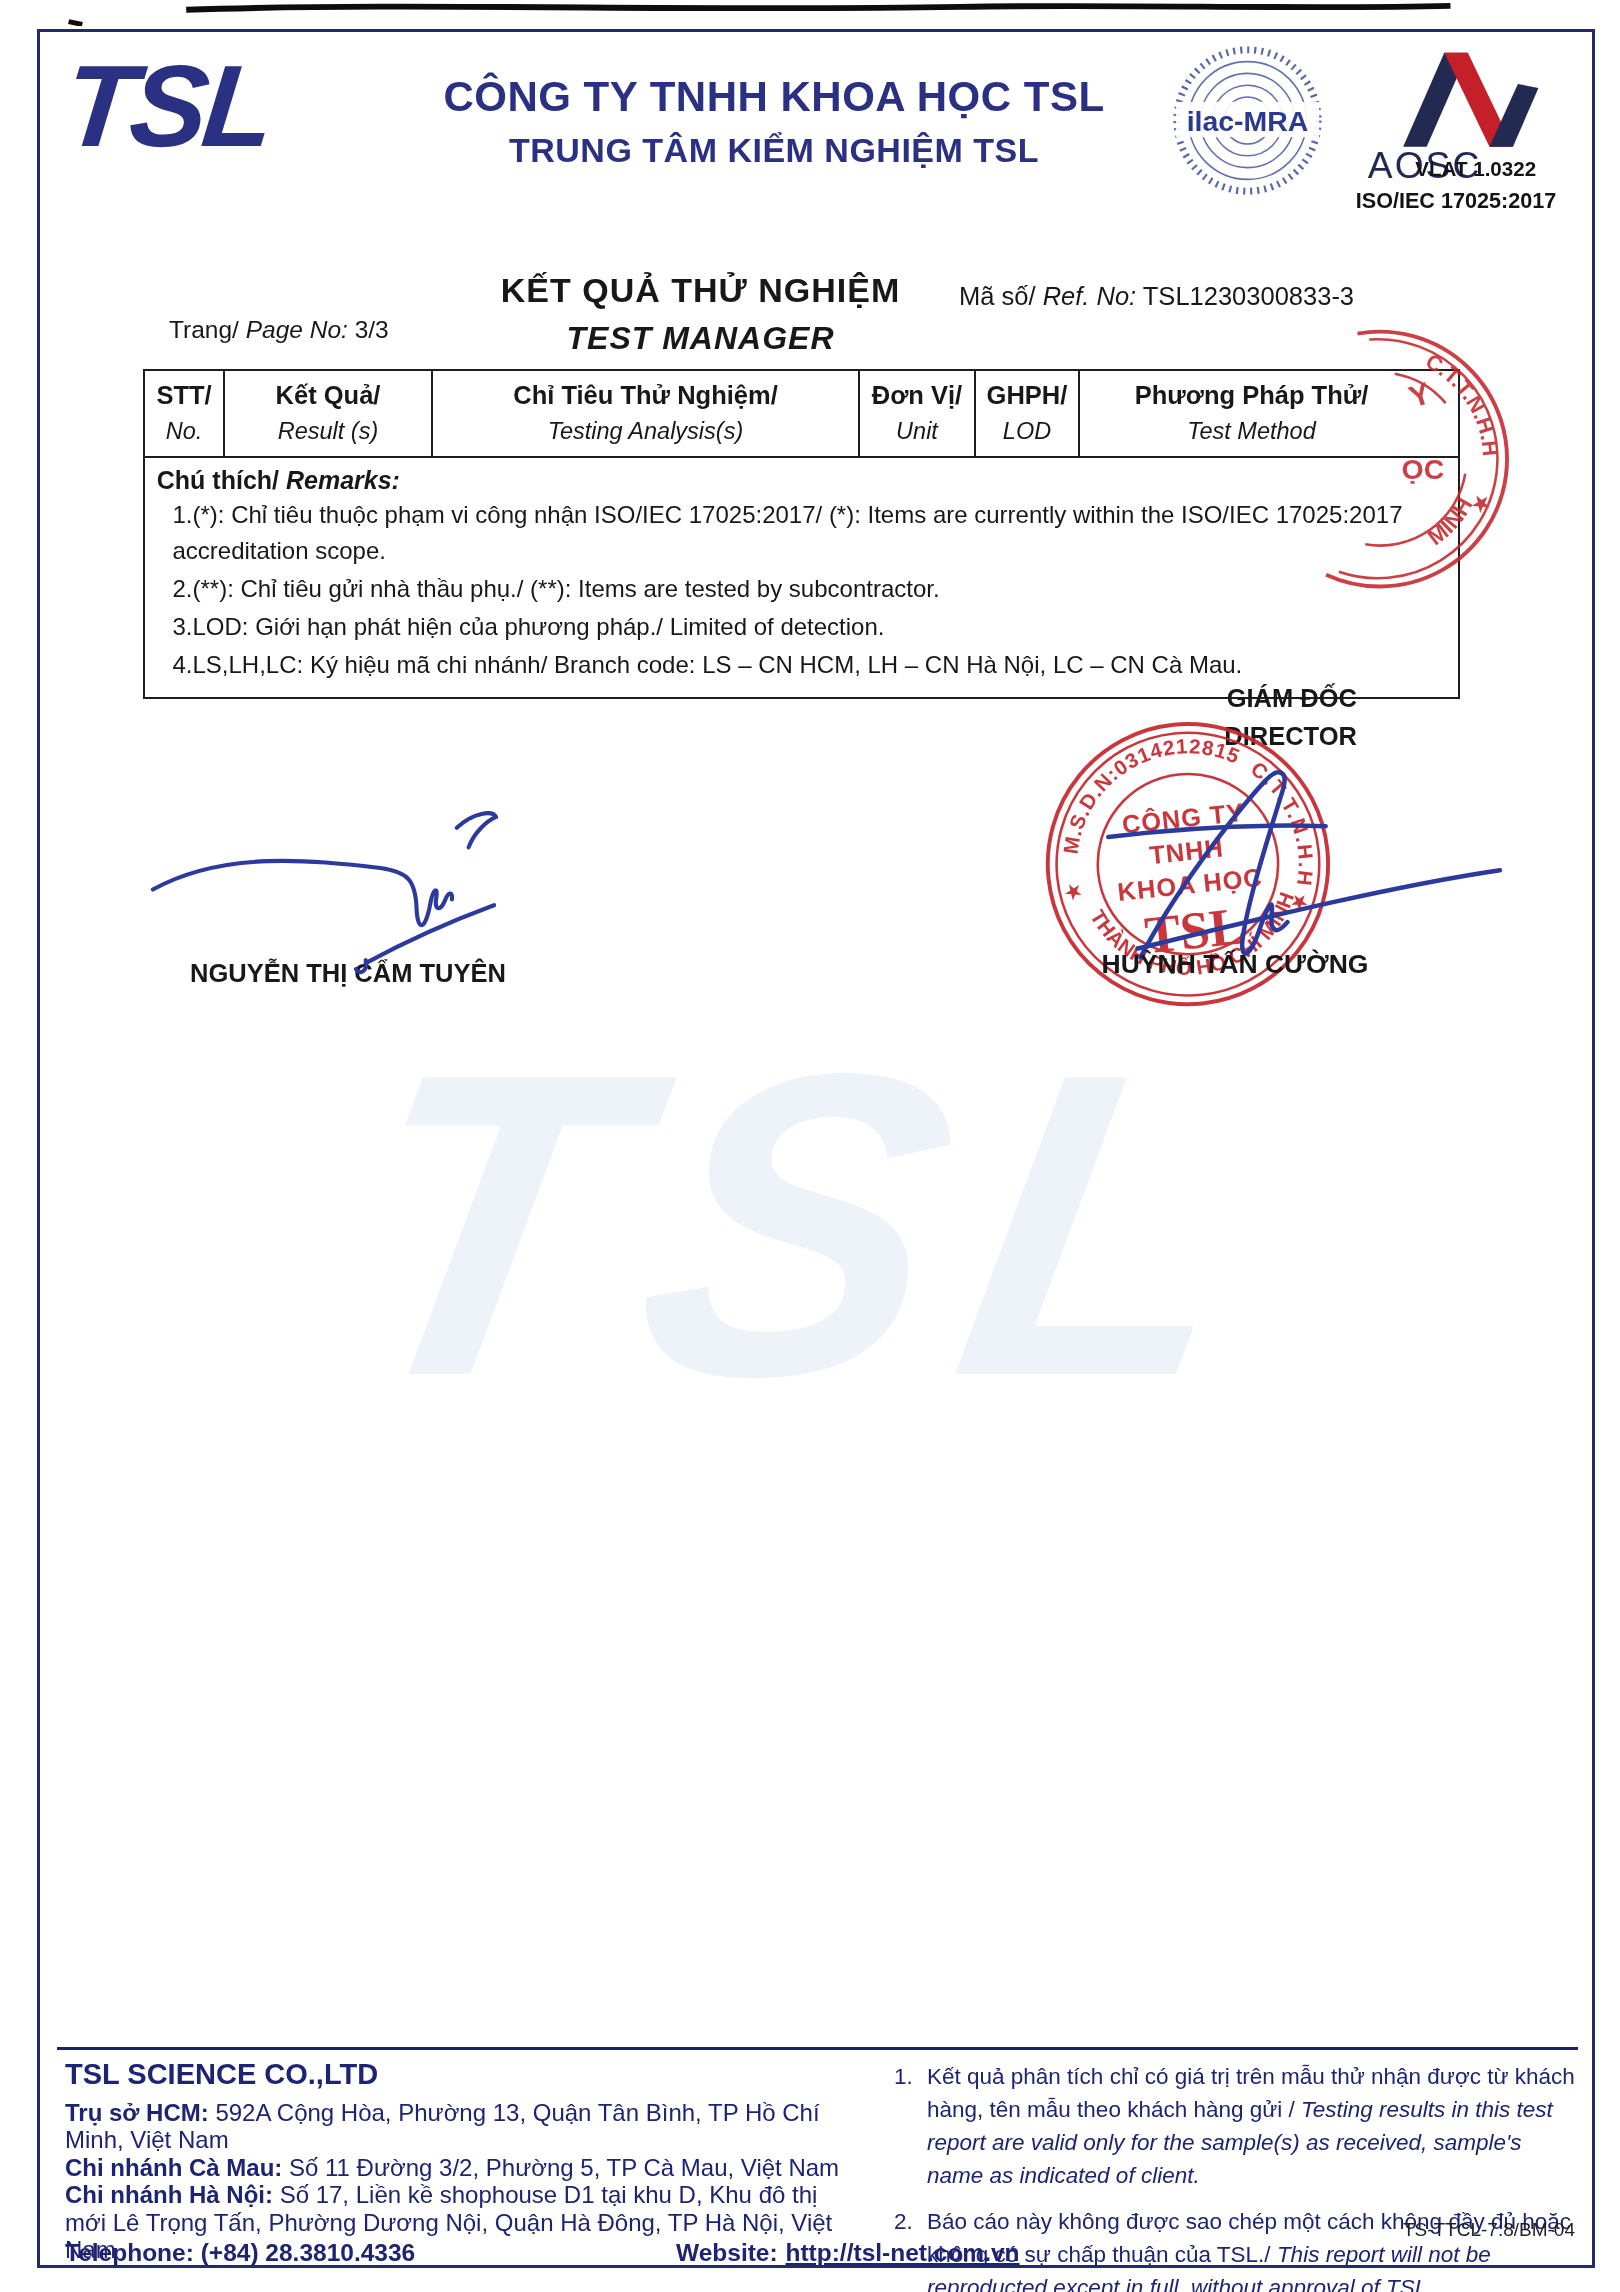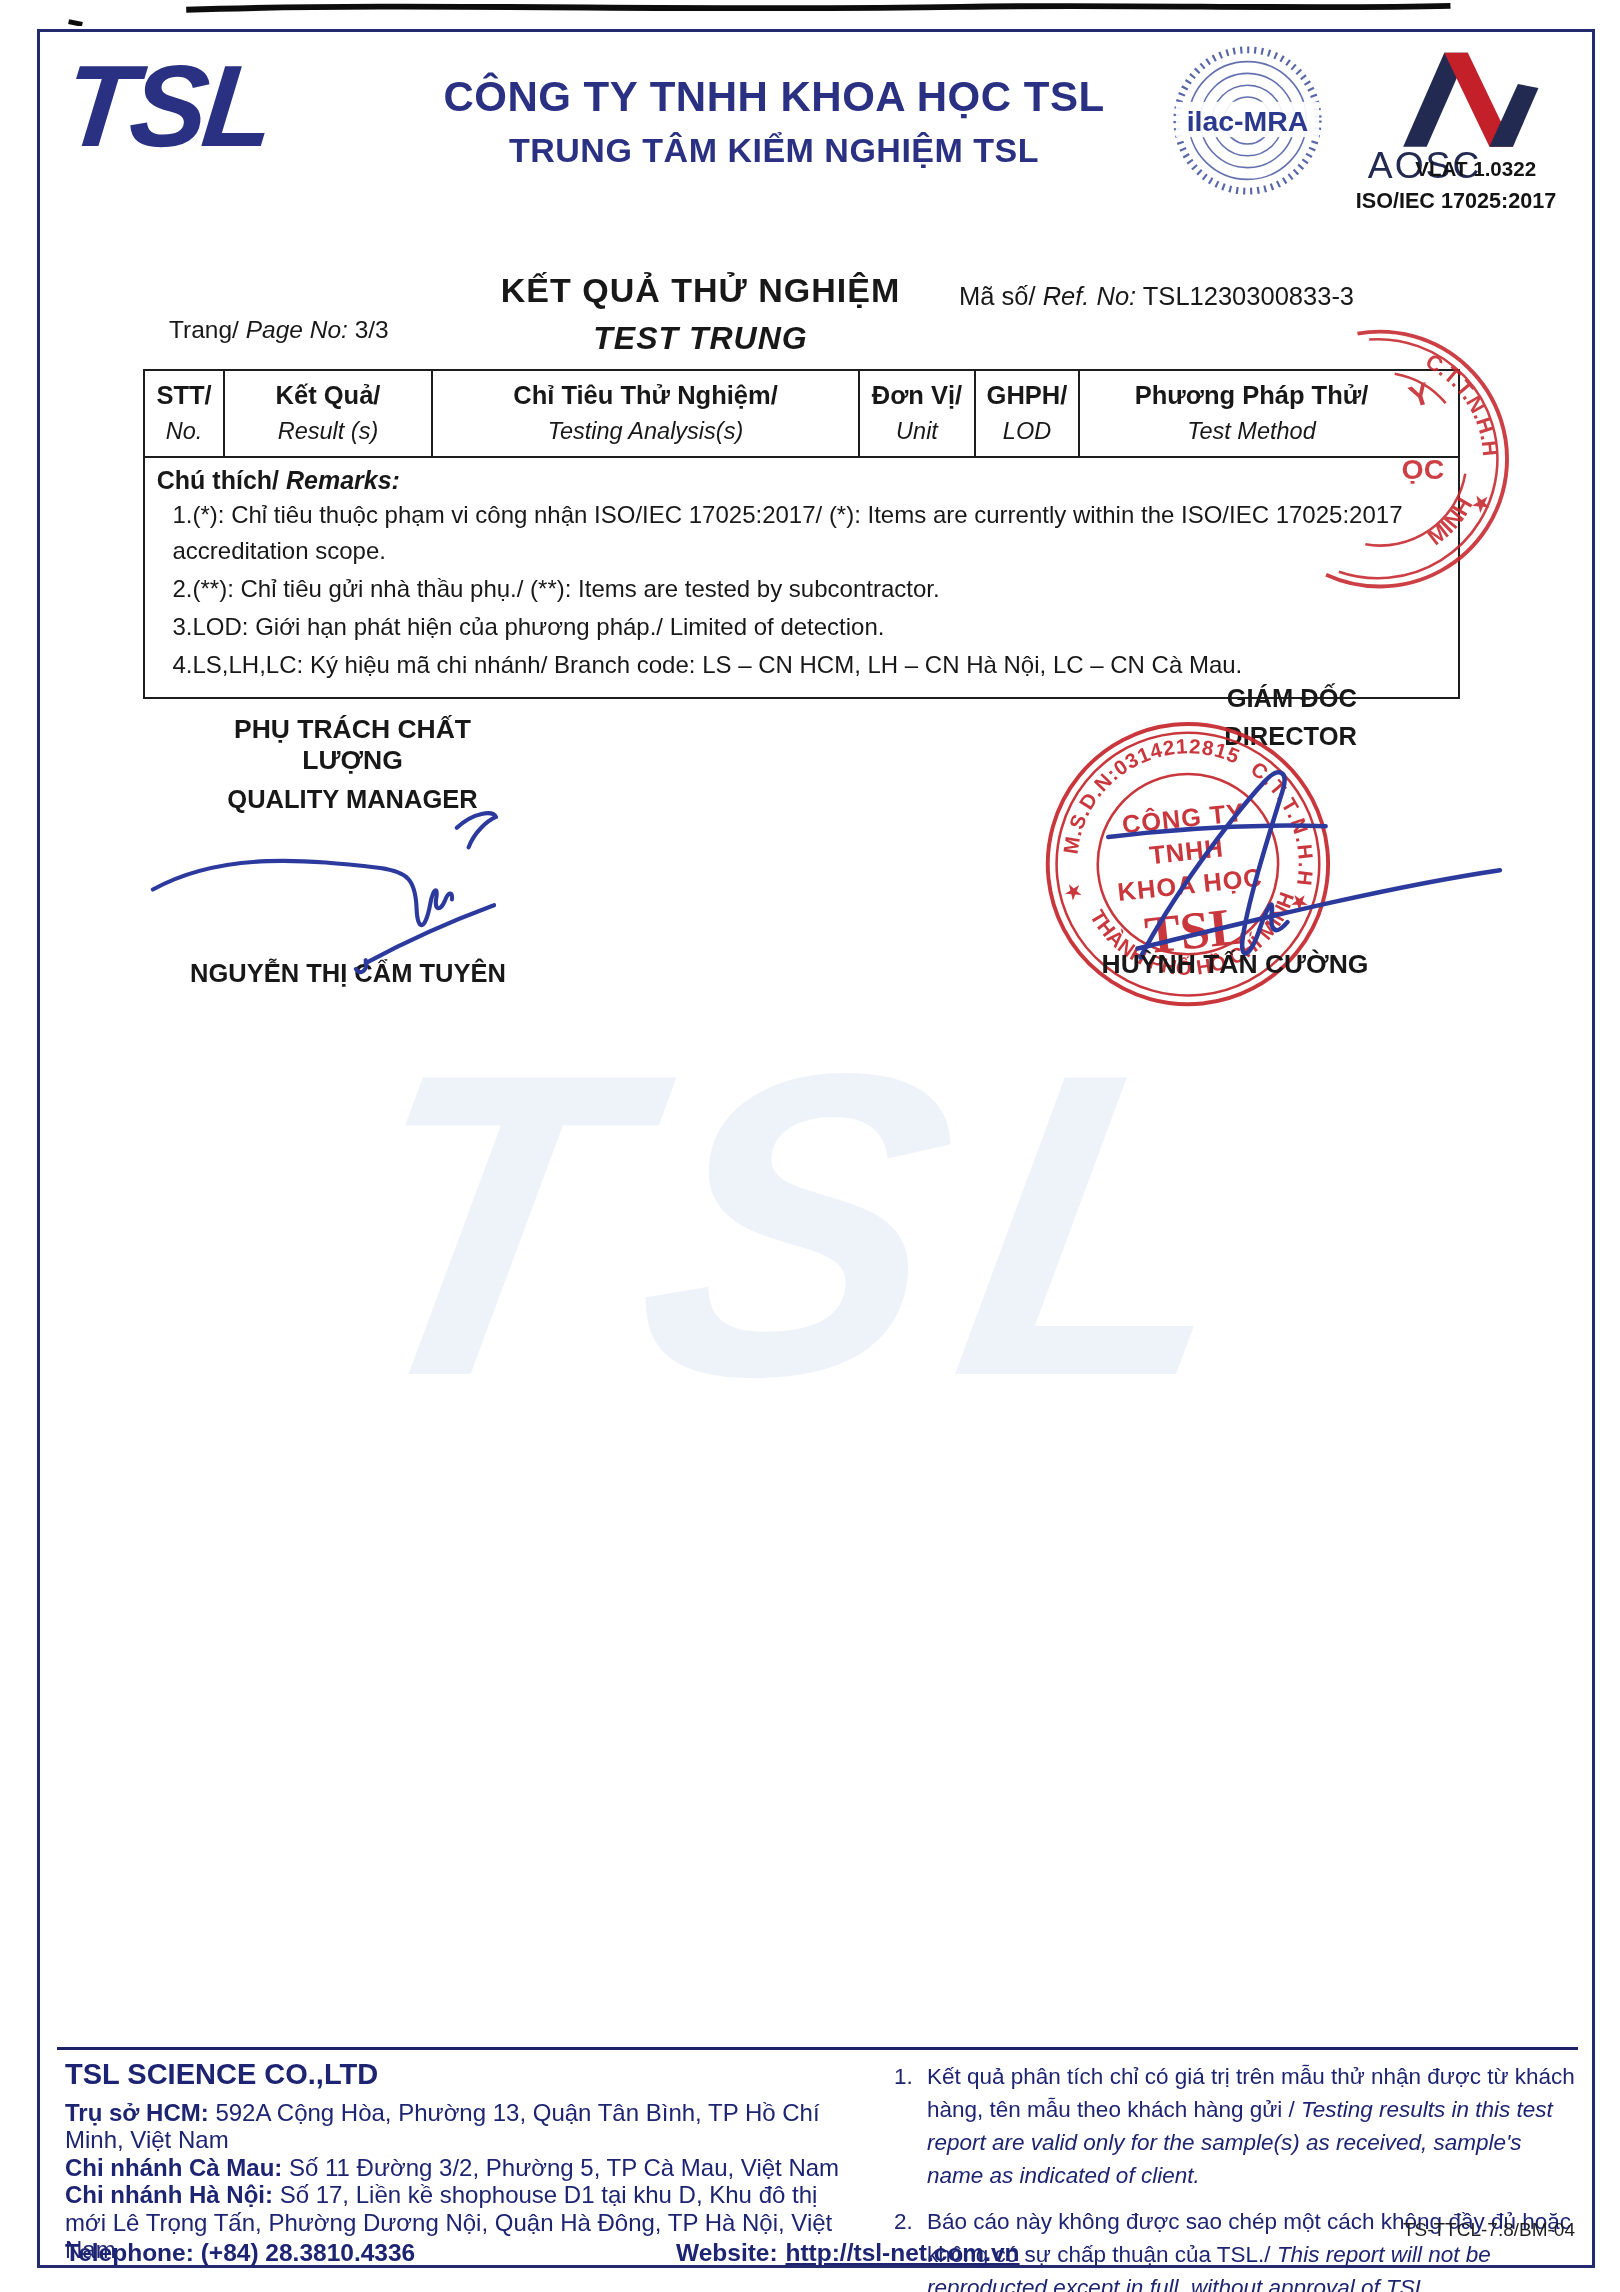--- a/index.html
+++ b/index.html
@@ -105,21 +105,21 @@
   </svg>
   <div class="abs aosc-iso">ISO/IEC 17025:2017</div>
 
   <div class="abs trang">
     <span>Trang/</span>
     <span class="it">Page No:</span>
     <span>3/3</span>
   </div>
   <div class="abs title-c">
     <div class="title-vi">KẾT QUẢ THỬ NGHIỆM</div>
-    <div class="title-en">TEST TRUNG</div>
+    <div class="title-en">TEST MANAGER</div>
   </div>
   <div class="abs refno">
     <span>Mã số/</span>
     <span class="it">Ref. No:</span>
     <span>TSL1230300833-3</span>
   </div>
 
   <div class="abs rtable">
     <div class="thead">
       <div class="th w0">
@@ -174,24 +174,20 @@
     <text font-size="24" class="stamp-red">
       <textPath href="#pCW" startOffset="55%">★</textPath>
     </text>
     <text font-size="23" font-weight="bold" class="stamp-red">
       <textPath href="#pCCW" startOffset="34%">MINH</textPath>
     </text>
     <text x="184" y="98" font-size="31" font-weight="bold" class="stamp-red" transform="rotate(-18 184 98)">Y</text>
     <text x="172" y="170" font-size="29" font-weight="bold" class="stamp-red">ỌC</text>
   </svg>
 
-  <div class="abs sigL-title">
-    <div class="sigL-l1">PHỤ TRÁCH CHẤT LƯỢNG</div>
-    <div class="sigL-l2">QUALITY MANAGER</div>
-  </div>
   <svg class="abs qm-sig" width="353" height="172" viewBox="0 0 360 175">
     <g fill="none" stroke="#2c3a9e" stroke-width="4.2" stroke-linecap="round">
       <path d="M8,85 C80,45 170,55 240,63 C268,67 276,75 277,105 C278,128 286,127 291,99 C294,84 299,81 297,94 C295,106 301,108 306,96 C309,88 314,86 313,95"></path>
       <path d="M318,22 C335,6 355,4 358,11 C349,15 336,26 330,42"></path>
       <path d="M225,160 C290,125 348,104 356,101"></path>
       <path d="M215,166 C219,173 228,168 225,157"></path>
     </g>
   </svg>
   <div class="abs sigL-name">NGUYỄN THỊ CẨM TUYÊN</div>
 

